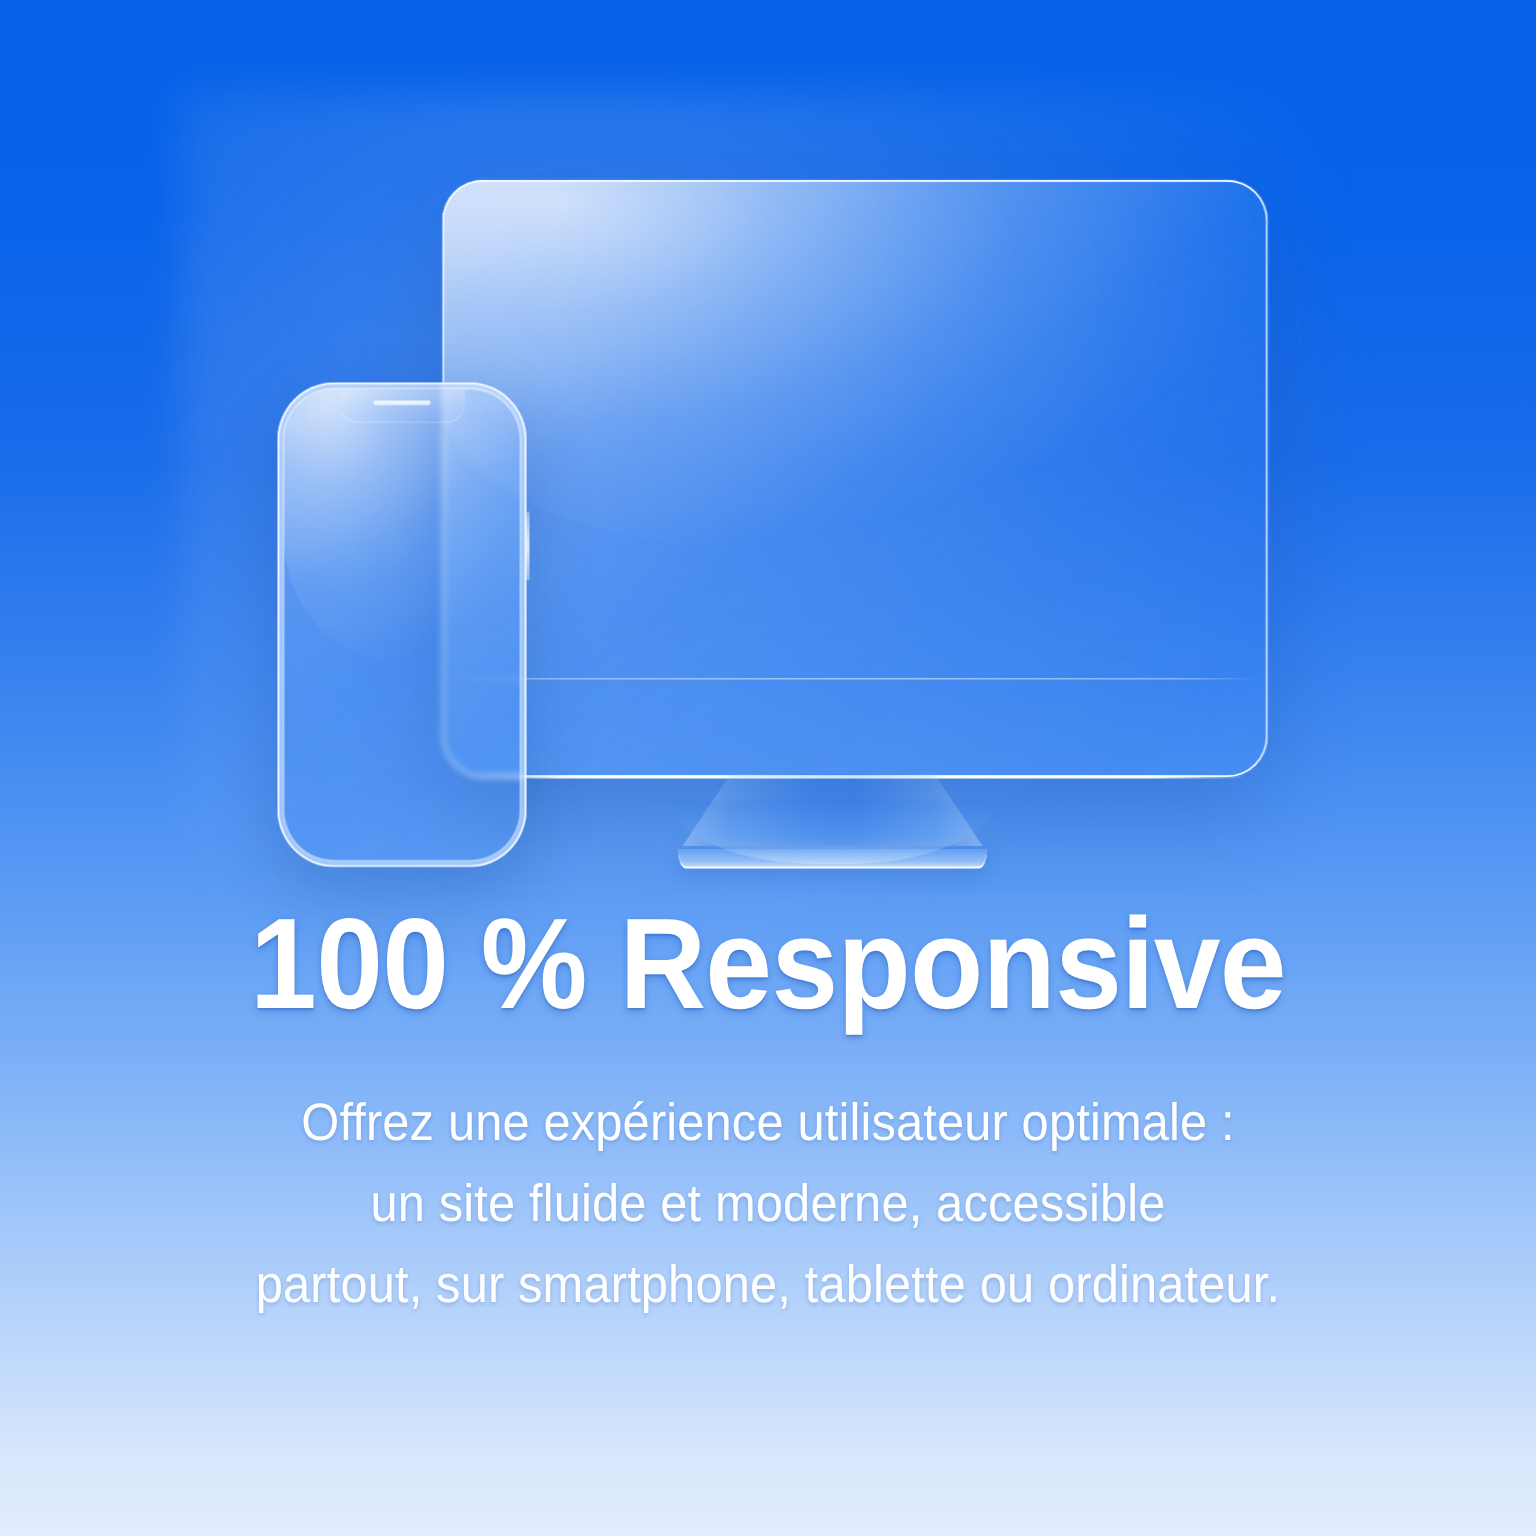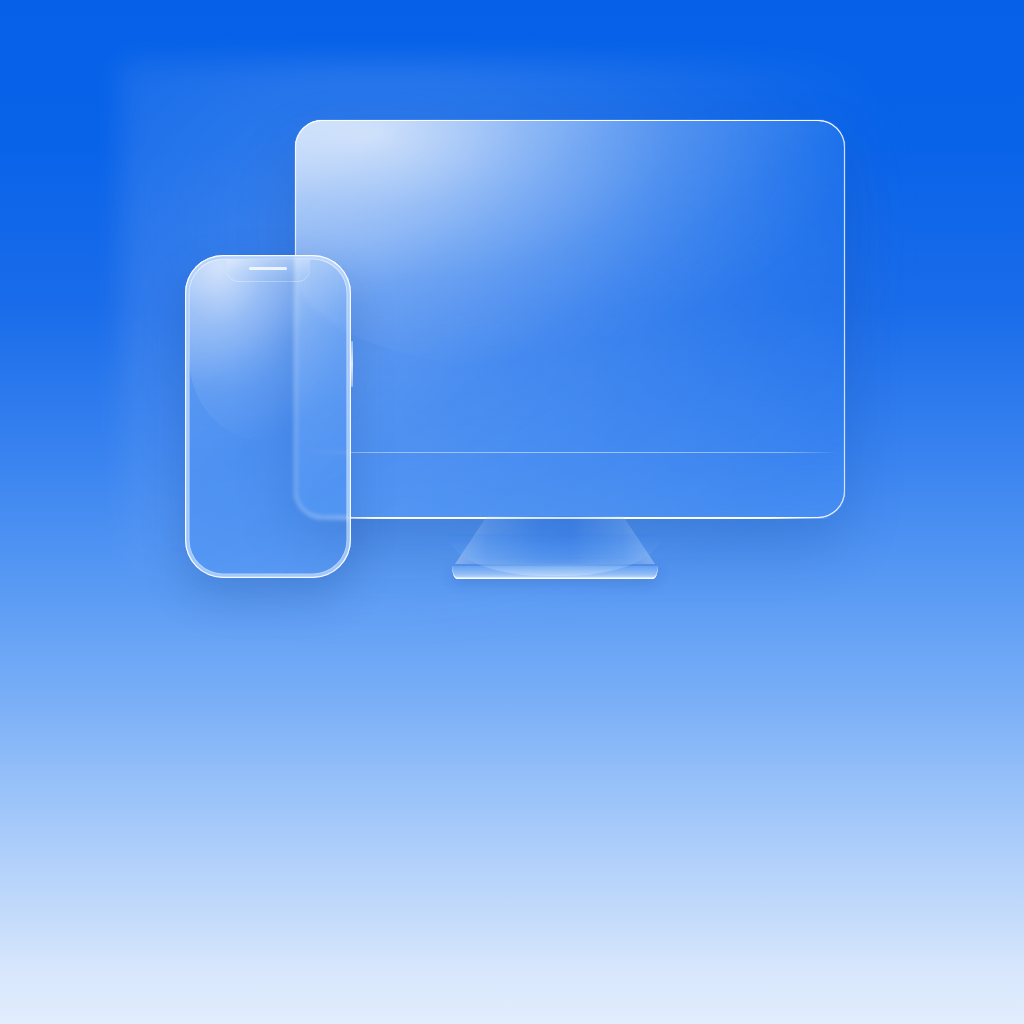--- a/index.html
+++ b/index.html
@@ -267,14 +267,22 @@
 
   <div class="phone-wrap">
     <div class="phone-body">
       <div class="phone-sheen"></div>
       <div class="phone-notch"></div>
       <div class="phone-speaker"></div>
       <div class="phone-side-btn"></div>
     </div>
   </div>
 
+  <div class="copy">
+    <div class="headline">100 % Responsive</div>
+    <div class="subcopy">
+      <span class="line">Offrez une expérience utilisateur optimale :</span>
+      <span class="line">un site fluide et moderne, accessible</span>
+      <span class="line">partout, sur smartphone, tablette ou ordinateur.</span>
+    </div>
+  </div>
 
 </div>
 
 </body></html>

